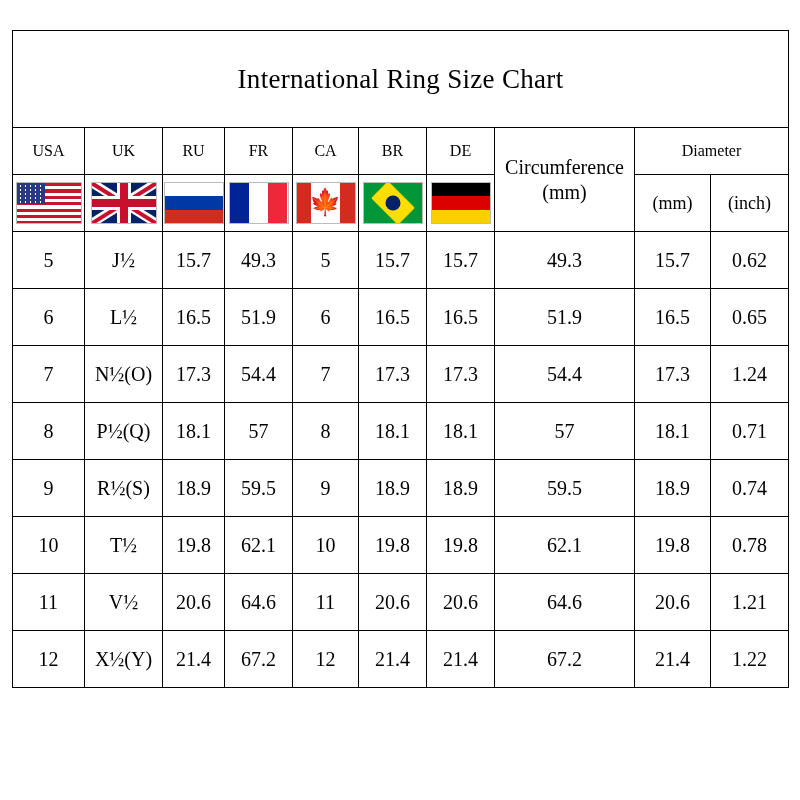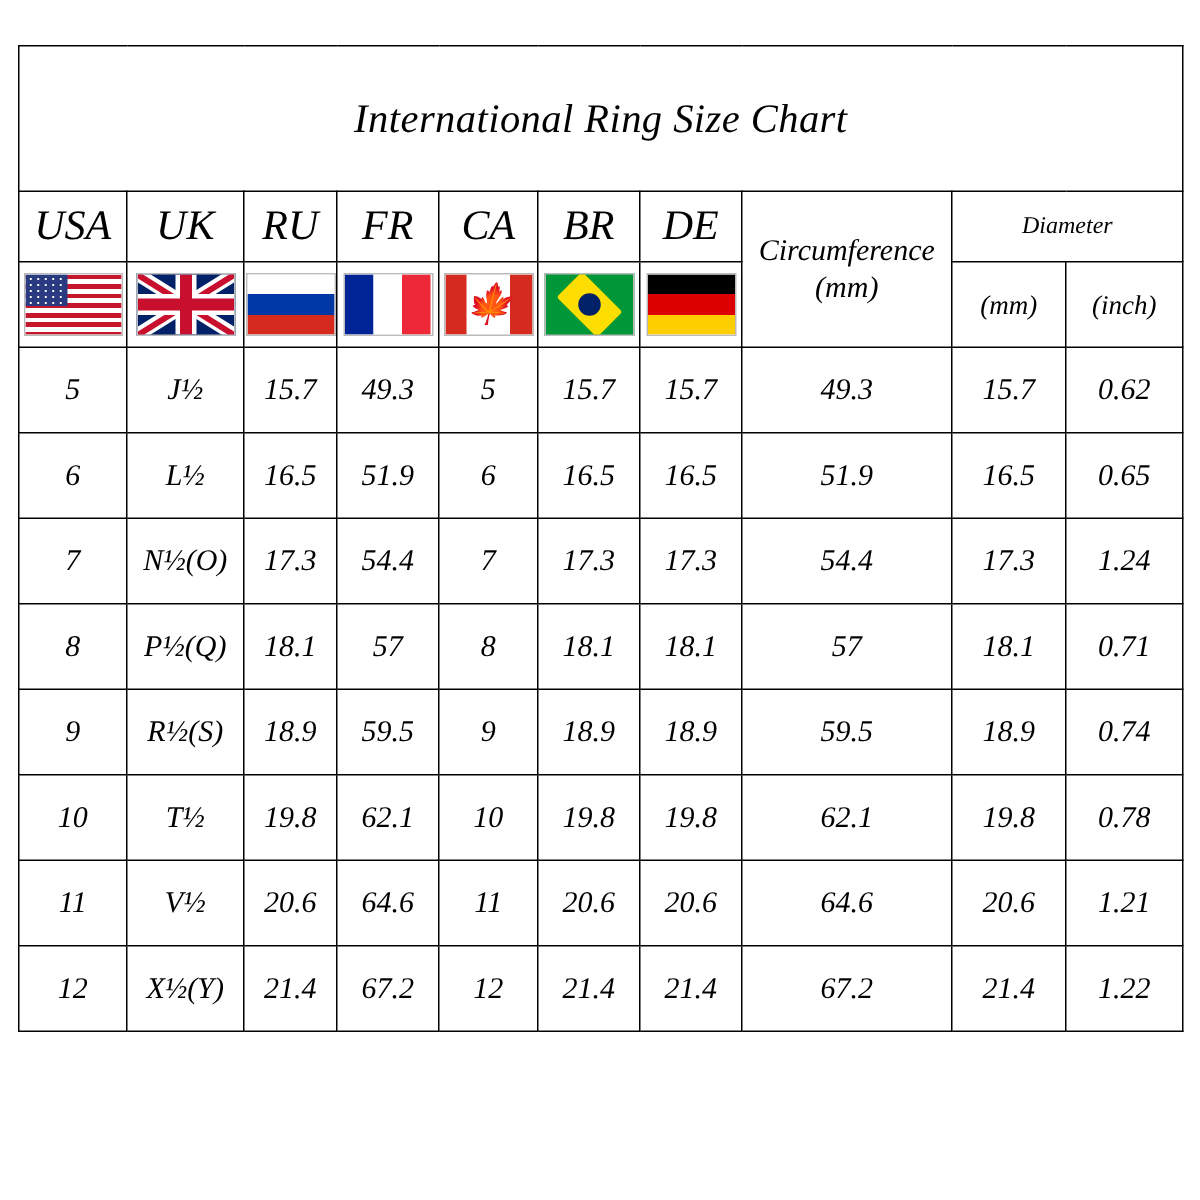--- a/index.html
+++ b/index.html
@@ -9,21 +9,20 @@
     height: 800px;
     background: #ffffff;
     font-family: "Liberation Serif", serif;
   }
   #page {
     position: relative;
     width: 800px;
     height: 800px;
     background: #ffffff;
     box-sizing: border-box;
-    font-style: italic;
   }
   .chart-wrap {
     position: absolute;
     left: 12px;
     top: 30px;
     width: 776px;
   }
   table.ring-chart {
     border-collapse: collapse;
     width: 776px;
@@ -38,21 +37,21 @@
     color: #000;
     padding: 0;
   }
   .title-cell {
     height: 96px;
     font-size: 27px;
     font-weight: bold;
     letter-spacing: 0.3px;
   }
   .hdr-label {
-    font-size: 28px;
+    font-size: 16px;
     height: 46px;
   }
   .flag-cell {
     height: 56px;
     padding: 0;
   }
   .circ-cell {
     font-size: 20px;
     line-height: 1.25;
   }

